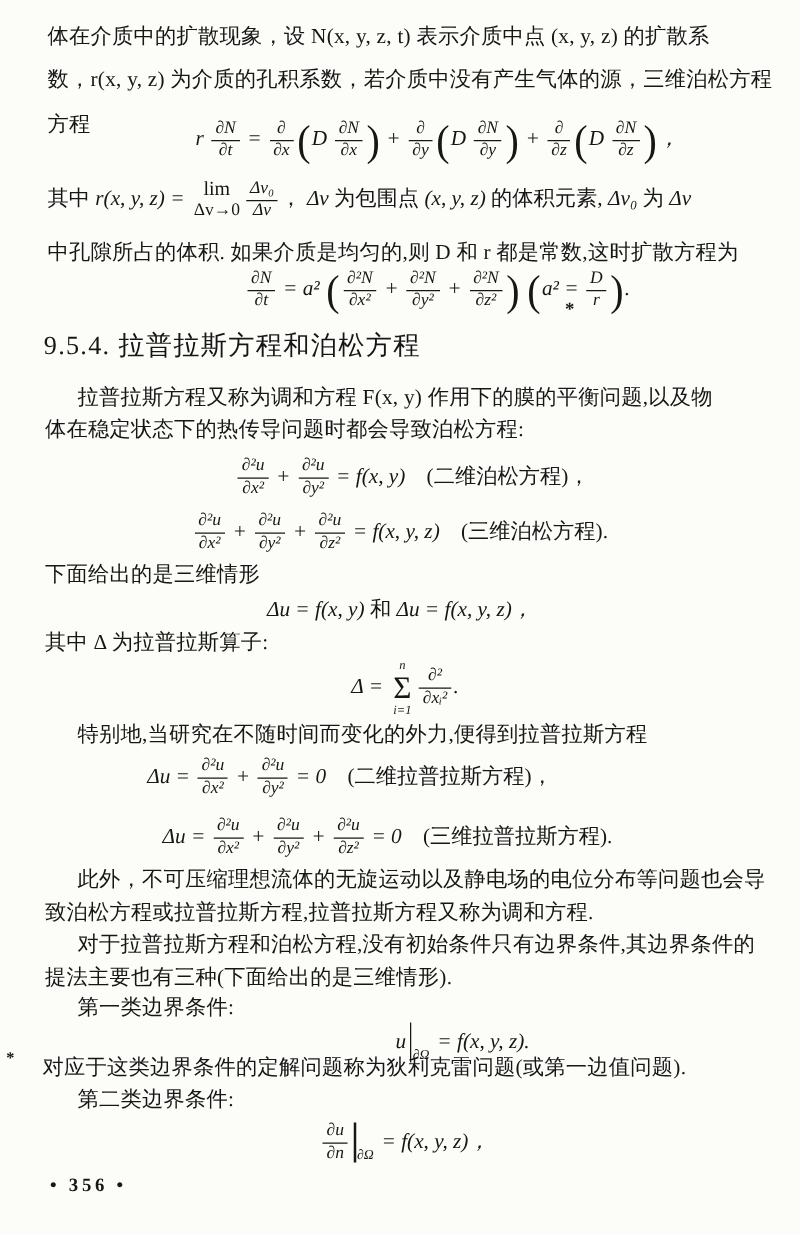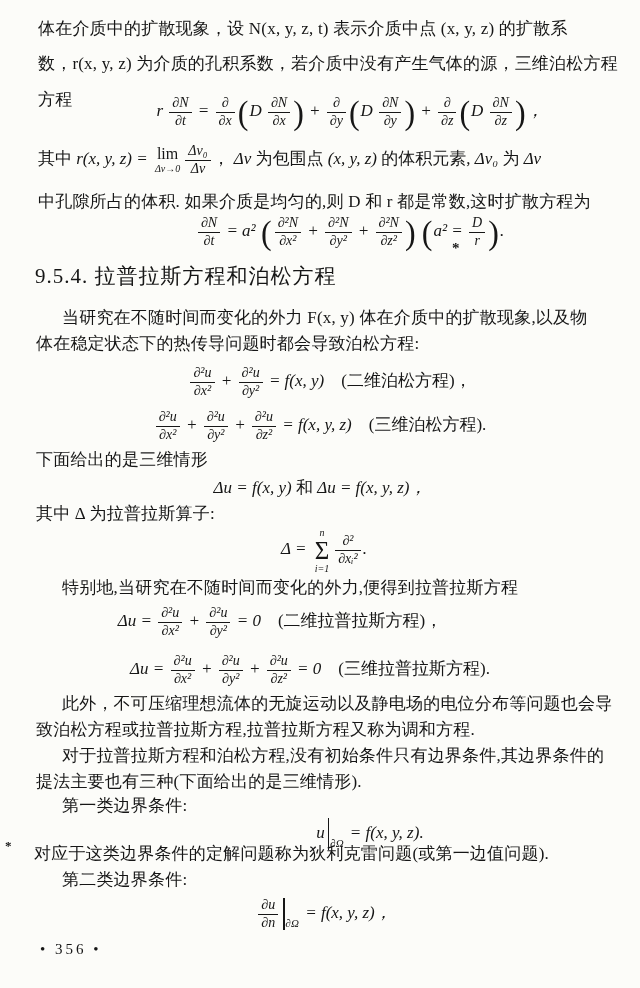--- a/index.html
+++ b/index.html
@@ -21,24 +21,24 @@
   .mr{font-style:normal;}
   .frac{display:inline-block;vertical-align:middle;text-align:center;margin:0 2px;line-height:normal;}
   .frac .num,.frac .den{display:block;font-size:14px;line-height:1.2;padding:0 3px;font-style:italic;}
   .frac .num{border-bottom:1.4px solid #161616;}
   .bg{display:inline-block;vertical-align:middle;font-size:32px;line-height:1;font-style:normal;transform:scaleY(1.08);margin:0 1px;}
   .sum{display:inline-block;vertical-align:middle;text-align:center;line-height:normal;margin:0 4px;}
   .sum .top,.sum .bot{display:block;font-size:10px;line-height:1.1;font-style:italic;}
   .sum .sg{display:block;font-size:25px;line-height:1;font-style:normal;}
   .lim{display:inline-block;vertical-align:middle;text-align:center;line-height:normal;margin:0 3px;}
   .lim .lt{display:block;font-size:16px;line-height:1.05;font-style:normal;}
-  .lim .lb{display:block;font-size:10px;line-height:1.1;font-style:italic;text-align:right;}
+  .lim .lb{display:block;font-size:14px;line-height:1.1;text-align:right;}
   .vb{display:inline-block;vertical-align:middle;width:1.4px;height:32px;background:#161616;margin:0 1px 0 3px;}
   .sb{font-size:11px;font-style:italic;position:relative;top:9px;margin-right:2px;}
-  .footer{position:absolute;left:40px;top:941px;font-size:15px;font-weight:normal;letter-spacing:3px;white-space:nowrap;text-align:right;}
+  .footer{position:absolute;left:40px;top:941px;font-size:15px;font-weight:bold;letter-spacing:3px;white-space:nowrap;text-align:right;}
   .mark{position:absolute;font-size:15px;font-weight:bold;}
 </style>
 </head>
 <body>
 
 <div class="page">
 
   <div class="tl" style="left:38px;top:18px">体在介质中的扩散现象，设 N(x, y, z, t) 表示介质中点 (x, y, z) 的扩散系</div>
   <div class="tl" style="left:38px;top:53px">数，r(x, y, z) 为介质的孔积系数，若介质中没有产生气体的源，三维泊松方程</div>
   <div class="tl" style="left:38px;top:89px">方程</div>
@@ -47,21 +47,21 @@
 
   <div class="eq textline" style="left:38px;top:136px;width:580px"><span class="mr">其中 </span><span class="mi">r(x, y, z) = </span><span class="lim"><span class="lt">lim</span><span class="lb">Δv→0</span></span><span class="frac"><span class="num">Δv₀</span><span class="den">Δv</span></span><span class="mr">， </span><span class="mi">Δv</span><span class="mr"> 为包围点 </span><span class="mi">(x, y, z)</span><span class="mr"> 的体积元素, </span><span class="mi">Δv₀</span><span class="mr"> 为 </span><span class="mi">Δv</span></div>
 
   <div class="tl" style="left:38px;top:191px">中孔隙所占的体积. 如果介质是均匀的,则 D 和 r 都是常数,这时扩散方程为</div>
 
   <div class="eq" style="left:130px;top:208px;width:440px"><span class="frac"><span class="num">∂N</span><span class="den">∂t</span></span><span class="mi"> = a² </span><span class="bg">(</span><span class="frac"><span class="num">∂²N</span><span class="den">∂x²</span></span><span class="mi"> + </span><span class="frac"><span class="num">∂²N</span><span class="den">∂y²</span></span><span class="mi"> + </span><span class="frac"><span class="num">∂²N</span><span class="den">∂z²</span></span><span class="bg">)</span><span class="mi">  </span><span class="bg">(</span><span class="mi">a² = </span><span class="frac"><span class="num">D</span><span class="den">r</span></span><span class="bg">)</span><span class="mi">.</span></div>
   <div class="mark" style="left:452px;top:240px">*</div>
 
   <div class="heading">9.5.4. 拉普拉斯方程和泊松方程</div>
 
-  <div class="tl" style="left:62px;top:307px">当研究在不随时间而变化的外力 F(x, y) 体在介质中的扩散现象,以及物</div>
+  <div class="tl" style="left:62px;top:307px">拉普拉斯方程又称为调和方程 F(x, y) 作用下的膜的平衡问题,以及物</div>
   <div class="tl" style="left:36px;top:333px">体在稳定状态下的热传导问题时都会导致泊松方程:</div>
 
   <div class="eq" style="left:50px;top:358px;width:560px"><span class="frac"><span class="num">∂²u</span><span class="den">∂x²</span></span><span class="mi"> + </span><span class="frac"><span class="num">∂²u</span><span class="den">∂y²</span></span><span class="mi"> = f(x, y)</span><span class="mr">　(二维泊松方程)，</span></div>
   <div class="eq" style="left:40px;top:402px;width:560px"><span class="frac"><span class="num">∂²u</span><span class="den">∂x²</span></span><span class="mi"> + </span><span class="frac"><span class="num">∂²u</span><span class="den">∂y²</span></span><span class="mi"> + </span><span class="frac"><span class="num">∂²u</span><span class="den">∂z²</span></span><span class="mi"> = f(x, y, z)</span><span class="mr">　(三维泊松方程).</span></div>
 
   <div class="tl" style="left:36px;top:449px">下面给出的是三维情形</div>
 
   <div class="eq short" style="left:50px;top:476px;width:540px"><span class="mi">Δu = f(x, y)</span><span class="mr"> 和 </span><span class="mi">Δu = f(x, y, z)，</span></div>
 
   <div class="tl" style="left:36px;top:503px">其中 Δ 为拉普拉斯算子:</div>

